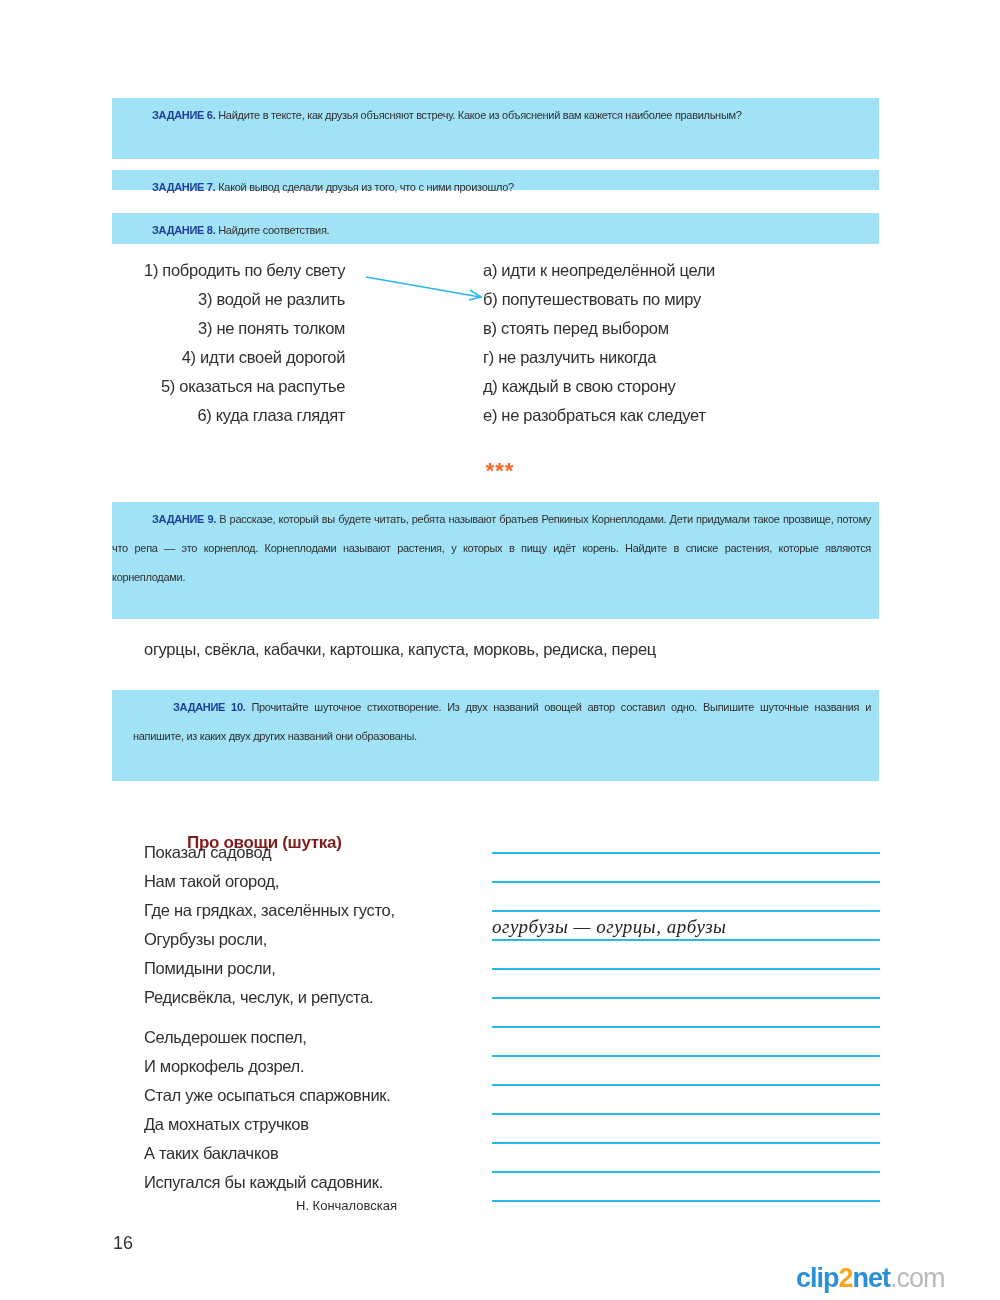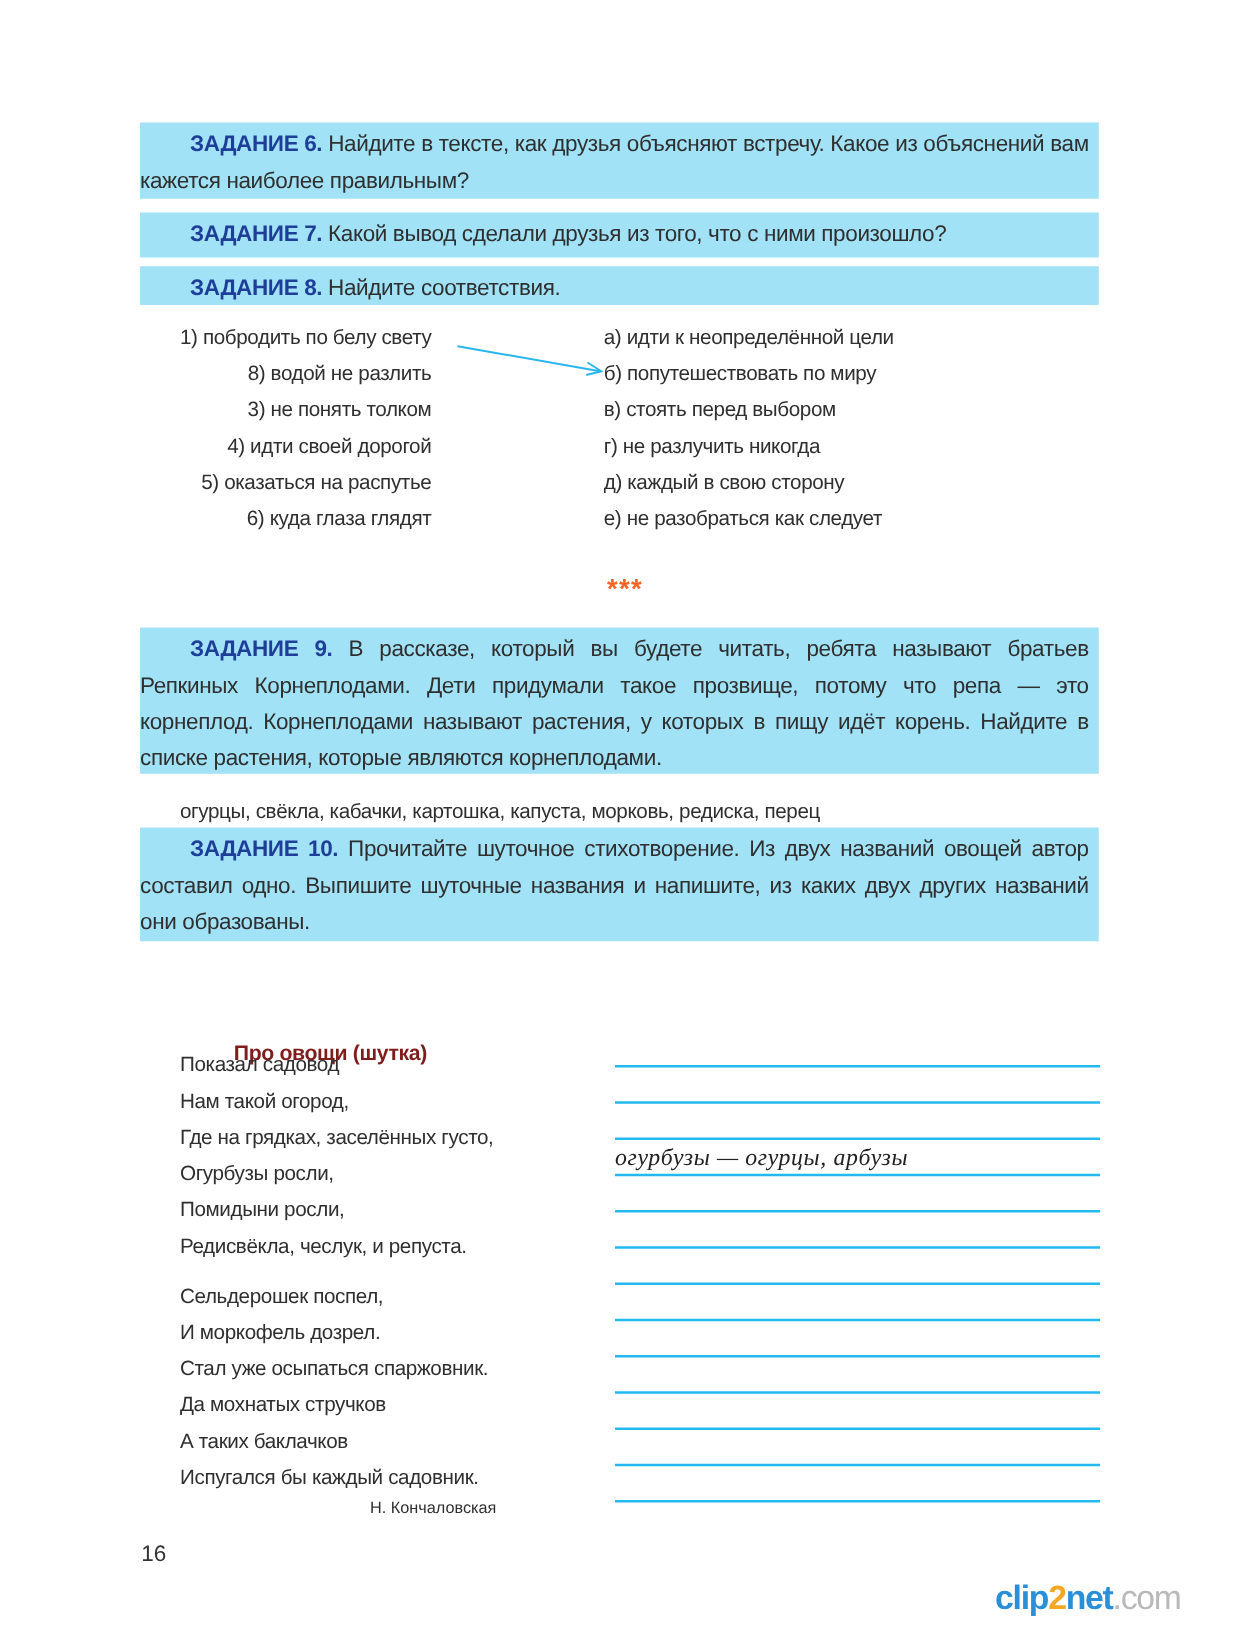--- a/index.html
+++ b/index.html
@@ -5,30 +5,30 @@
     html, body { margin: 0; padding: 0; }
     body {
       width: 1000px; height: 1300px; position: relative; overflow: hidden;
       background: #ffffff; color: #2b2b2b;
       font-family: "Liberation Sans", sans-serif;
     }
     .box {
       position: absolute; left: 112px; width: 767px;
       background: #a1e2f7; box-sizing: border-box;
       padding: 3px 8px 0 0;
-      font-size: 18px; line-height: 29px; color: #2f2f2f;
+      font-size: 11px; line-height: 29px; color: #2f2f2f;
       letter-spacing: -0.3px; text-align: justify;
     }
     .box .first { text-indent: 40px; display: block; }
     .box .label { color: #1f3e98; font-weight: bold; }
     #box6 { top: 98px; height: 61px; }
-    #box7 { top: 170px; height: 36px; }
+    #box7 { top: 170px; height: 20px; }
     #box8 { top: 213px; height: 31px; }
     #box9 { top: 502px; height: 117px; }
-    #box10 { top: 662px; height: 91px; }
+    #box10 { top: 690px; height: 91px; padding-left: 21px; }
 
     .match-col { position: absolute; top: 256px; font-size: 16.5px; line-height: 29px; letter-spacing: -0.3px; color: #2f2f2f; }
     .match-col div { white-space: nowrap; }
     #col-left { left: 144px; text-align: right; }
     #col-right { left: 483px; }
     #arrow { position: absolute; left: 0; top: 0; width: 1000px; height: 1300px; pointer-events: none; }
 
     #stars { position: absolute; left: 0; width: 1000px; top: 458px; text-align: center; color: #f26522; font-size: 22px; font-weight: bold; letter-spacing: 1px; }
 
     #veg-list { position: absolute; left: 144px; top: 635px; font-size: 16.5px; line-height: 29px; letter-spacing: -0.3px; color: #2f2f2f; }
@@ -61,21 +61,21 @@
 </div>
 <div class="box" id="box7">
   <span class="first"><span class="label">ЗАДАНИЕ 7.</span><span> Какой вывод сделали друзья из того, что с ними произошло?</span></span>
 </div>
 <div class="box" id="box8">
   <span class="first"><span class="label">ЗАДАНИЕ 8.</span><span> Найдите соответствия.</span></span>
 </div>
 
 <div class="match-col" id="col-left">
   <div>1) побродить по белу свету</div>
-  <div>8) водой не разлить</div>
+  <div>3) водой не разлить</div>
   <div>3) не понять толком</div>
   <div>4) идти своей дорогой</div>
   <div>5) оказаться на распутье</div>
   <div>6) куда глаза глядят</div>
 </div>
 <div class="match-col" id="col-right">
   <div>а) идти к неопределённой цели</div>
   <div>б) попутешествовать по миру</div>
   <div>в) стоять перед выбором</div>
   <div>г) не разлучить никогда</div>

